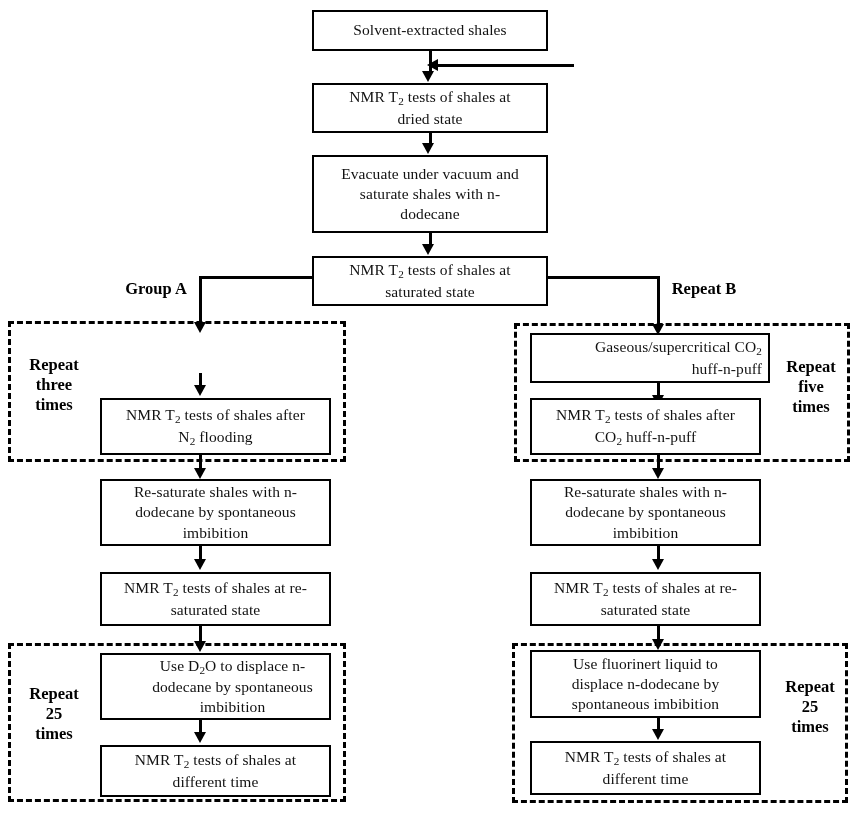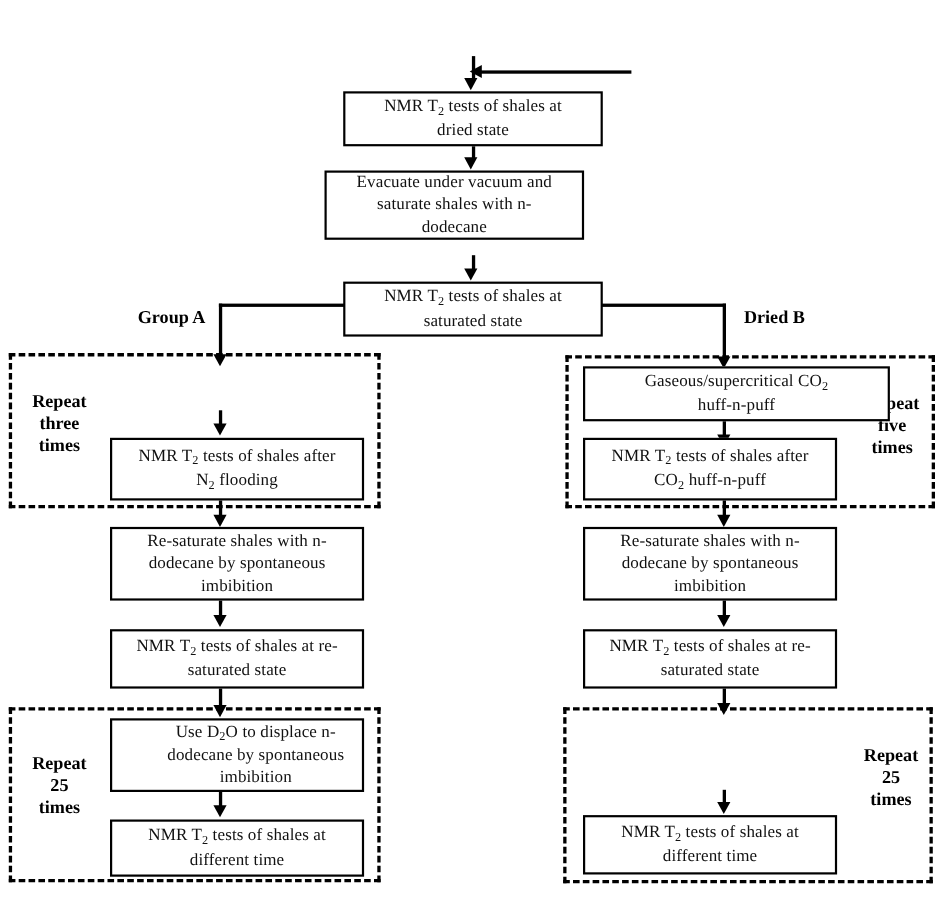--- a/index.html
+++ b/index.html
@@ -70,55 +70,58 @@
     border-top: 6.5px solid transparent;
     border-bottom: 6.5px solid transparent;
     border-right: 11px solid #000;
   }
 </style>
 </head>
 <body>
 
 <div id="canvas">
 
+  <div class="box" style="left:312px; top:10px; width:236px; height:41px;">
+    <span class="txt">Solvent-extracted shales</span>
+  </div>
 
 
   <div class="vline" style="left:428.5px; top:51px; height:21px;"></div>
   <div class="arrowdown" style="left:422px; top:71px;"></div>
 
   <div class="hline" style="left:433px; top:64px; width:141px;"></div>
   <div class="arrowleft" style="left:427px; top:59px;"></div>
 
   <div class="box" style="left:312px; top:83px; width:236px; height:50px;">
     <span class="txt">NMR T<sub>2</sub> tests of shales at<br>dried state</span>
   </div>
 
   <div class="vline" style="left:428.5px; top:133px; height:12px;"></div>
   <div class="arrowdown" style="left:422px; top:143px;"></div>
 
-  <div class="box" style="left:295px; top:155px; width:236px; height:63px;">
+  <div class="box" style="left:312px; top:155px; width:236px; height:78px;">
     <span class="txt">Evacuate under vacuum and<br>saturate shales with n-<br>dodecane</span>
   </div>
 
   <div class="vline" style="left:428.5px; top:232px; height:14px;"></div>
   <div class="arrowdown" style="left:422px; top:244px;"></div>
 
   <div class="box" style="left:312px; top:256px; width:236px; height:50px;">
     <span class="txt">NMR T<sub>2</sub> tests of shales at<br>saturated state</span>
   </div>
 
   <div class="hline" style="left:199px; top:276px; width:114px;"></div>
   <div class="vline" style="left:199px; top:276px; height:48px;"></div>
   <div class="arrowdown" style="left:194px; top:322px;"></div>
   <div class="label" style="left:113px; top:279px; width:86px;">Group A</div>
 
   <div class="hline" style="left:547px; top:276px; width:113px;"></div>
   <div class="vline" style="left:657px; top:276px; height:50px;"></div>
   <div class="arrowdown" style="left:652px; top:324px;"></div>
-  <div class="label" style="left:661px; top:279px; width:86px;">Dried B</div>
+  <div class="label" style="left:661px; top:279px; width:86px;">Repeat B</div>
 
   <div class="dashgroup" style="left:8px; top:321px; width:338px; height:141px;"></div>
   <div class="label" style="left:10px; top:355px; width:88px;">Repeat
 three
 times</div>
 
   <div class="vline" style="left:199px; top:373px; height:14px;"></div>
   <div class="arrowdown" style="left:194px; top:385px;"></div>
 
   <div class="box" style="left:100px; top:398px; width:231px; height:57px;">
@@ -152,21 +155,21 @@
 
   <div class="box" style="left:100px; top:745px; width:231px; height:52px;">
     <span class="txt">NMR T<sub>2</sub> tests of shales at<br>different time</span>
   </div>
 
   <div class="dashgroup" style="left:514px; top:323px; width:336px; height:139px;"></div>
   <div class="label" style="left:767px; top:357px; width:88px;">Repeat
 five
 times</div>
 
-  <div class="box" style="left:530px; top:333px; width:279px; height:50px;">
+  <div class="box" style="left:530px; top:333px; width:240px; height:50px;text-align:right;">
     <span class="txt">Gaseous/supercritical CO<sub>2</sub><br>huff-n-puff</span>
   </div>
   <div class="vline" style="left:657px; top:383px; height:14px;"></div>
   <div class="arrowdown" style="left:652px; top:395px;"></div>
 
   <div class="box" style="left:530px; top:398px; width:231px; height:57px;">
     <span class="txt">NMR T<sub>2</sub> tests of shales after<br>CO<sub>2</sub> huff-n-puff</span>
   </div>
   <div class="vline" style="left:657px; top:455px; height:15px;"></div>
   <div class="arrowdown" style="left:652px; top:468px;"></div>
@@ -181,20 +184,23 @@
     <span class="txt">NMR T<sub>2</sub> tests of shales at re-<br>saturated state</span>
   </div>
   <div class="vline" style="left:657px; top:626px; height:17px;"></div>
   <div class="arrowdown" style="left:652px; top:639px;"></div>
 
   <div class="dashgroup" style="left:512px; top:643px; width:336px; height:160px;"></div>
   <div class="label" style="left:766px; top:677px; width:88px;">Repeat
 25
 times</div>
 
+  <div class="box" style="left:530px; top:650px; width:231px; height:68px;">
+    <span class="txt">Use fluorinert liquid to<br>displace n-dodecane by<br>spontaneous imbibition</span>
+  </div>
   <div class="vline" style="left:657px; top:718px; height:13px;"></div>
   <div class="arrowdown" style="left:652px; top:729px;"></div>
 
   <div class="box" style="left:530px; top:741px; width:231px; height:54px;">
     <span class="txt">NMR T<sub>2</sub> tests of shales at<br>different time</span>
   </div>
 
 </div>
 
 </body></html>

